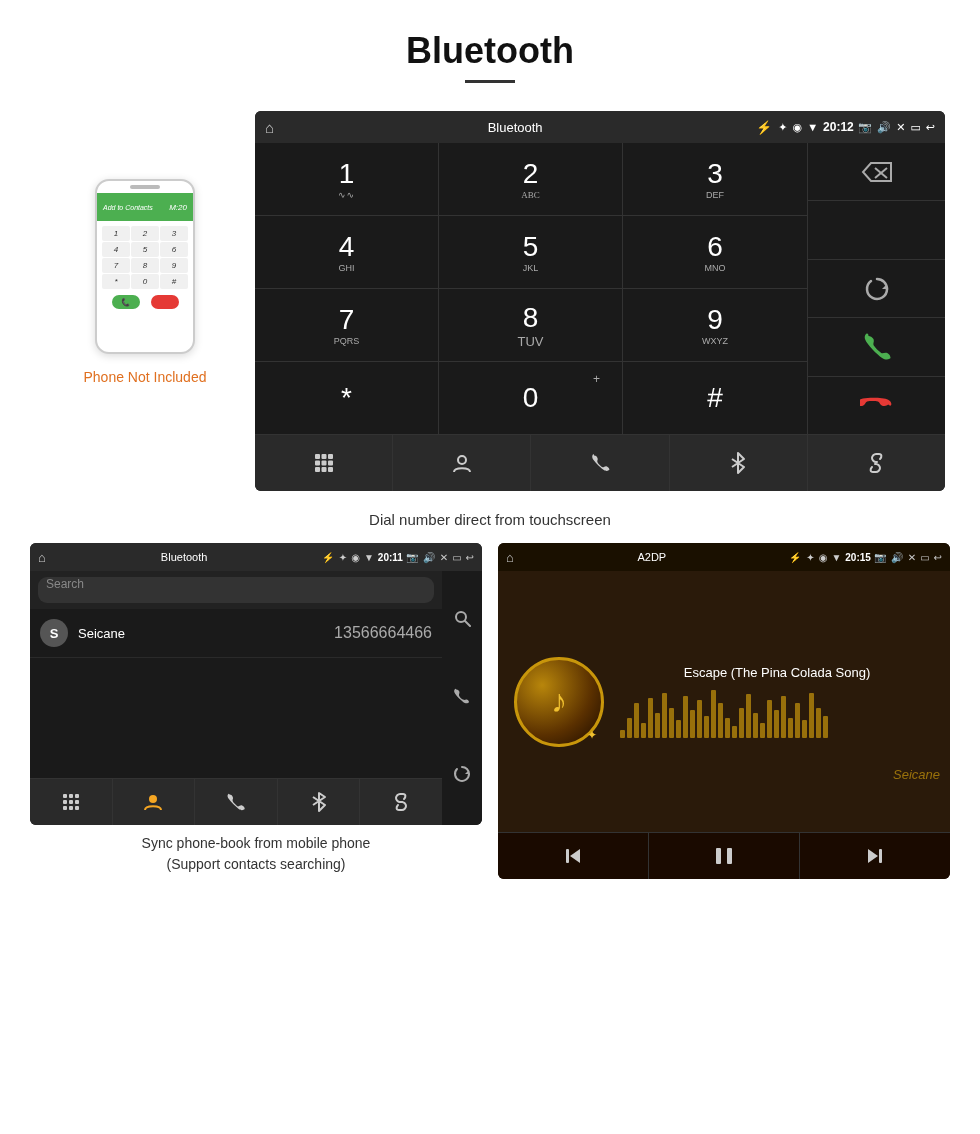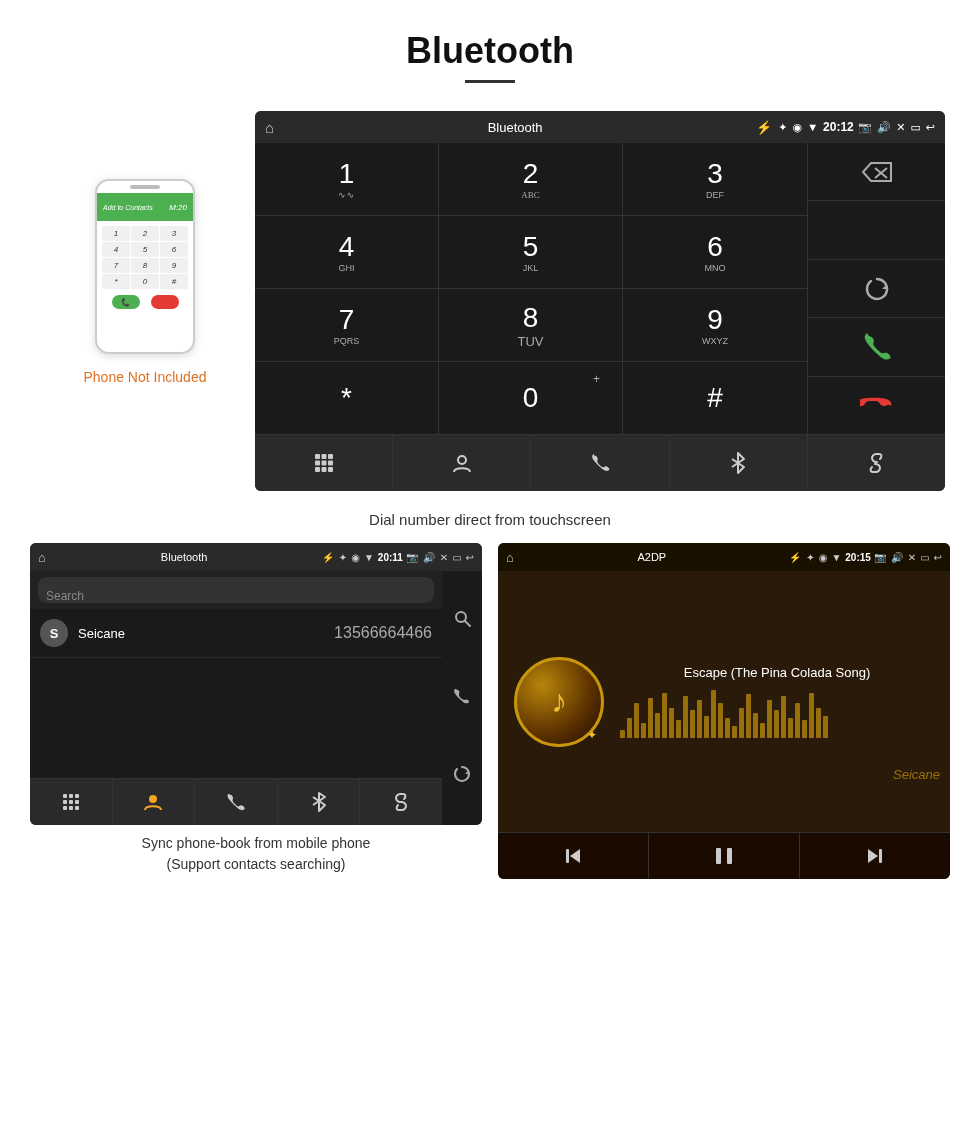--- a/index.html
+++ b/index.html
@@ -289,21 +289,21 @@
       display: flex;
       align-items: center;
       gap: 6px;
     }
     .pb-search-box {
       flex: 1;
       background: #333;
       border-radius: 9px;
       height: 26px;
       display: flex;
-      align-items: flex-end;
+      align-items: flex-start;
       padding: 0 8px;
     }
     .pb-search-placeholder {
       color: #888;
       font-size: 12px;
     }
     .pb-contact-row {
       display: flex;
       align-items: center;
       padding: 10px 10px;

